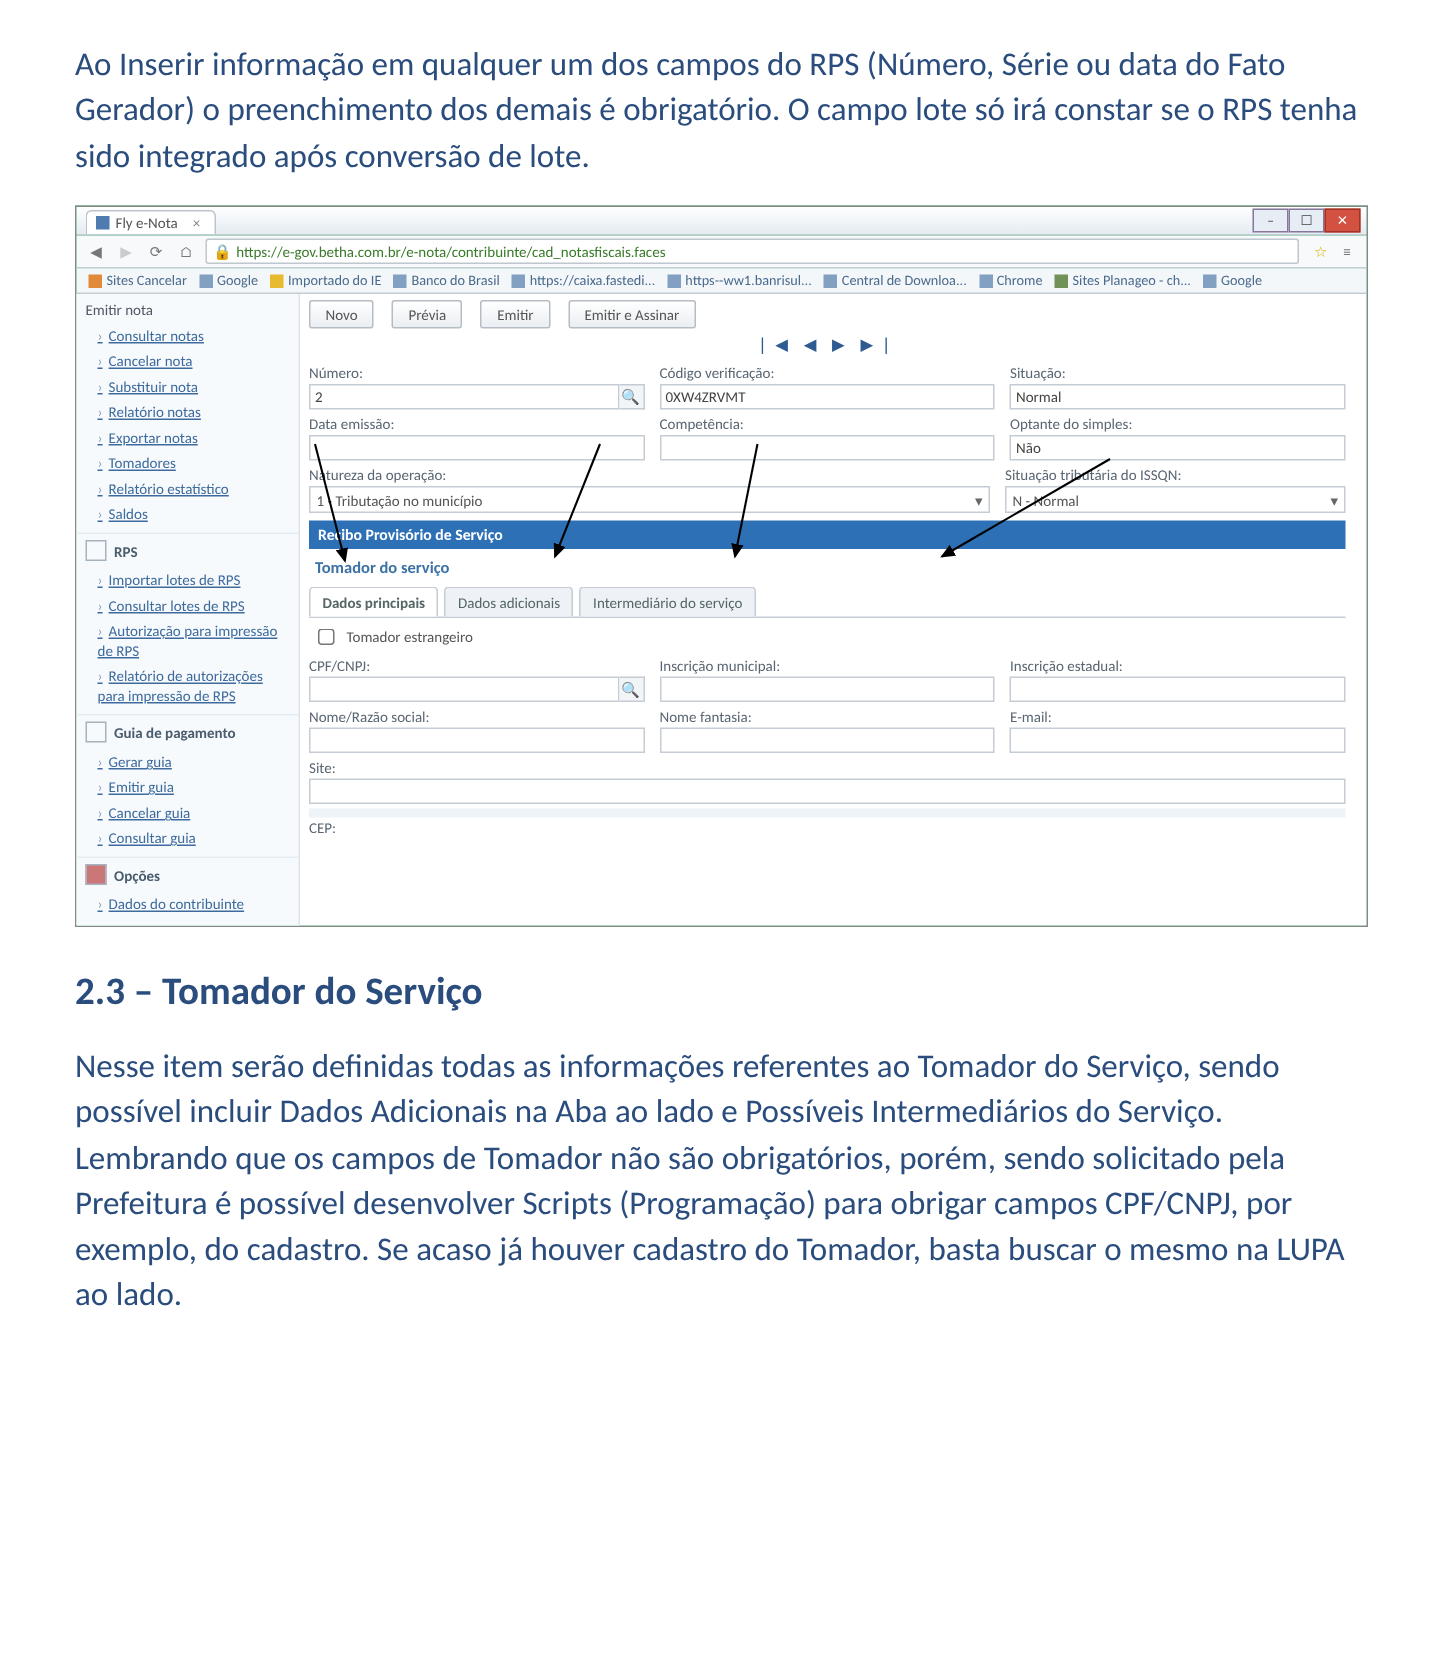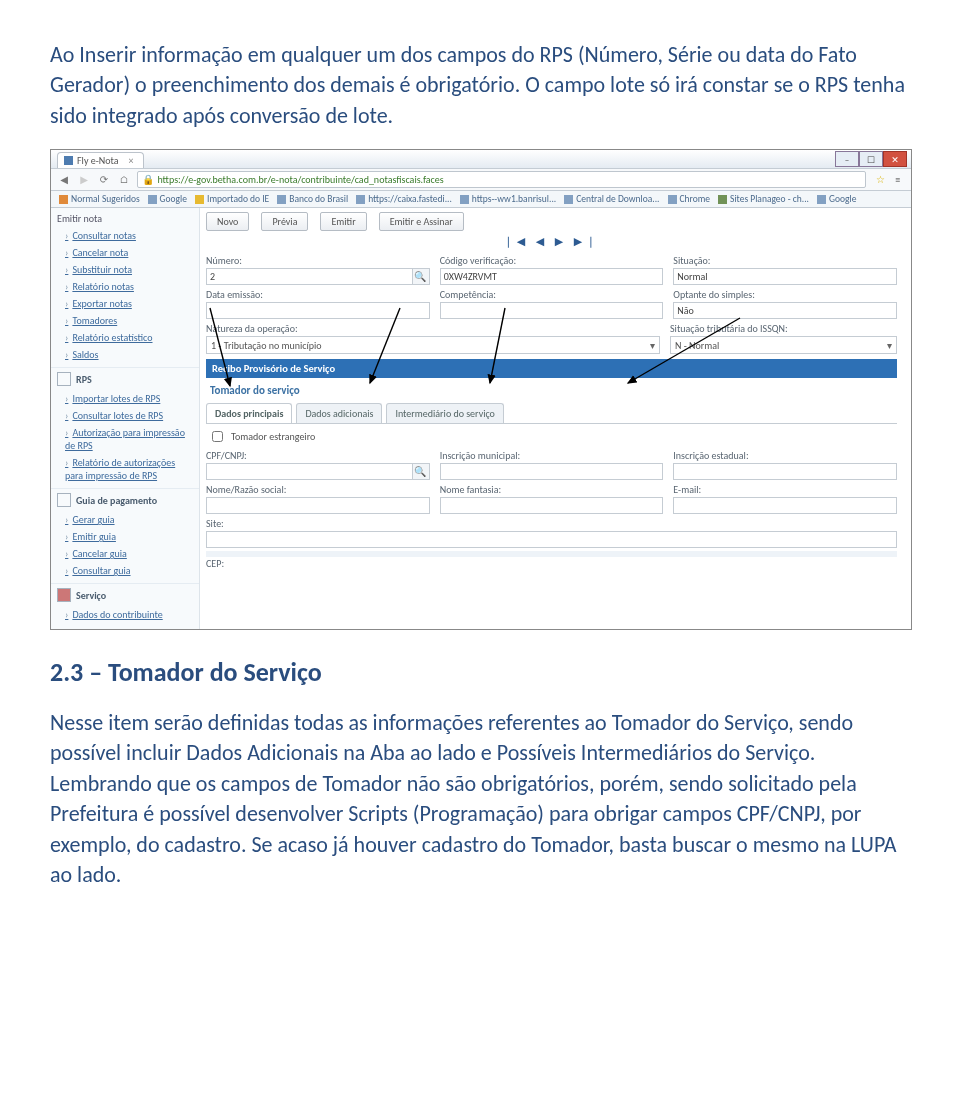--- a/index.html
+++ b/index.html
@@ -1,17 +1,17 @@
 <!DOCTYPE html>
 <html><head>
 <meta charset="utf-8">
 <style>
   body { margin:0; font-family: Calibri, Arial, sans-serif; width:960px; background:#fff; }
   .page { padding: 28px 50px 40px 50px; }
-  .para { color:#2a4d7e; font-size:22px; line-height:1.38; margin:12px 0 18px 0; }
+  .para { color:#2a4d7e; font-size:22px; line-height:1.38; margin:0 0 18px 0; }
   .heading { color:#2a4d7e; font-size:26px; font-weight:700; margin:26px 0 20px 0; }
   .shot { margin: 10px 0 22px 0; }
   .browser { width:100%; border:1px solid #888; background:#22c55e; font-size:10px; color:#444; }
   .tabbar { display:flex; align-items:center; background:linear-gradient(#ffffff,#e4ebf2); height:18px; border-bottom:1px solid #c4ccd4; position:relative;}
   .tab { background:#fff; border:1px solid #bcc3cb; border-bottom:none; border-radius:4px 4px 0 0; padding:1px 10px 1px 6px; margin:1px 0 0 6px; font-size:10px; color:#555; display:flex; align-items:center; gap:4px;}
   .winctl { position:absolute; right:4px; top:1px; display:flex; gap:0;}
   .wbtn { width:22px; height:14px; border:1px solid #879; font-size:9px; display:flex; align-items:center; justify-content:center;}
   .wbtn.min{background:#e6edf5;} .wbtn.max{background:#e6edf5;} .wbtn.cl{background:#d25140;color:#fff;border-color:#a13328;}
   .urlbar { display:flex; align-items:center; gap:6px; padding:2px 6px; background:#f7f9fb; border-bottom:1px solid #c4ccd4;}
   .navic { width:14px; height:14px; display:flex; align-items:center; justify-content:center; color:#777;}
@@ -83,21 +83,21 @@
         <div class="urlbox">
           <span style="color:#3a8a3a;margin-right:3px;">🔒</span>
           <span>https://e-gov.betha.com.br/e-nota/contribuinte/cad_notasfiscais.faces</span>
         </div>
         <span class="star">☆</span>
         <span class="navic">≡</span>
       </div>
       <div class="bookbar">
         <div class="bk">
             <span class="bkic o"></span>
-            <span>Normal Sugeridos</span>
+            <span>Sites Cancelar</span>
           </div>
         <div class="bk">
             <span class="bkic"></span>
             <span>Google</span>
           </div>
         <div class="bk">
             <span class="bkic y"></span>
             <span>Importado do IE</span>
           </div>
         <div class="bk">
@@ -155,21 +155,21 @@
               <span class="sgic"></span>
               <span>Guia de pagamento</span>
             </div>
           <div class="sitem"><span class="chev">›</span><span>Gerar guia</span></div>
           <div class="sitem"><span class="chev">›</span><span>Emitir guia</span></div>
           <div class="sitem"><span class="chev">›</span><span>Cancelar guia</span></div>
           <div class="sitem"><span class="chev">›</span><span>Consultar guia</span></div>
 
           <div class="sgroup">
               <span class="sgic" style="background:#c77;"></span>
-              <span>Serviço</span>
+              <span>Opções</span>
             </div>
           <div class="sitem"><span class="chev">›</span><span>Dados do contribuinte</span></div>
         </div>
 
         <div class="main">
           <div class="toolbar">
             <div class="btn">Novo</div>
             <div class="btn">Prévia</div>
             <div class="btn">Emitir</div>
             <div class="btn">Emitir e Assinar</div>

